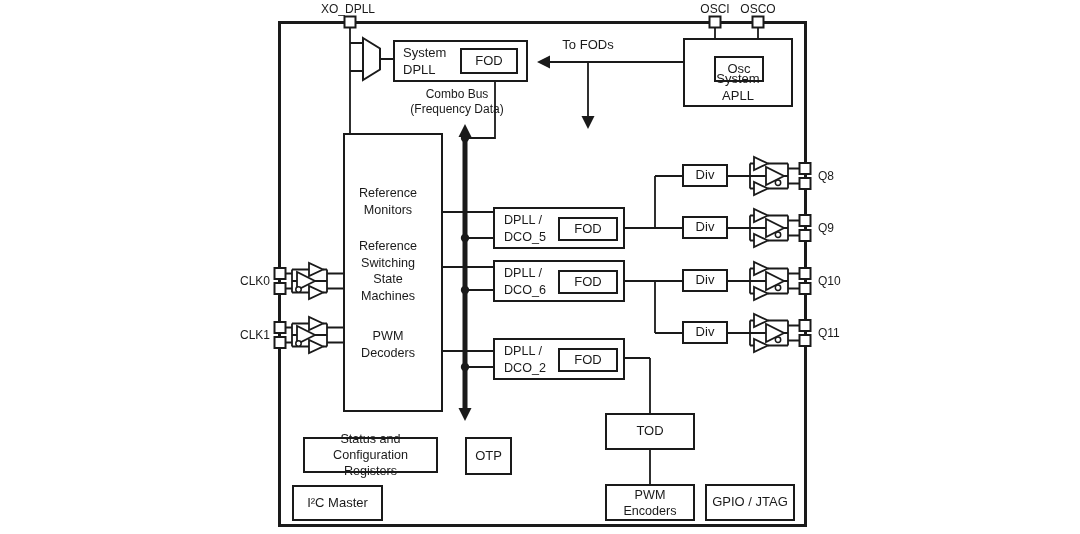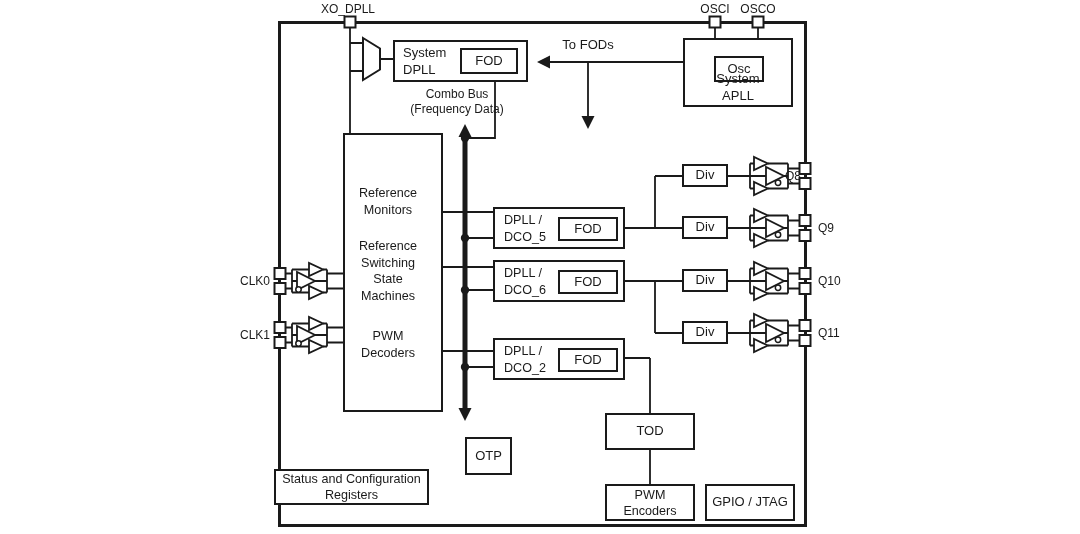--- a/index.html
+++ b/index.html
@@ -108,21 +108,21 @@
       <rect x="799.5" y="320" width="11" height="11"></rect>
       <rect x="799.5" y="335" width="11" height="11"></rect>
     </g>
   </svg>
 
   <div class="lbl ctr" style="left:298px;top:1px;width:100px;">XO_DPLL</div>
   <div class="lbl ctr" style="left:685px;top:1px;width:60px;">OSCI</div>
   <div class="lbl ctr" style="left:728px;top:1px;width:60px;">OSCO</div>
   <div class="lbl" style="left:226px;top:273px;width:44px;text-align:right;">CLK0</div>
   <div class="lbl" style="left:226px;top:327px;width:44px;text-align:right;">CLK1</div>
-  <div class="lbl" style="left:785px;top:168px;">Q8</div>
+  <div class="lbl" style="left:818px;top:168px;">Q8</div>
   <div class="lbl" style="left:818px;top:220px;">Q9</div>
   <div class="lbl" style="left:818px;top:273px;">Q10</div>
   <div class="lbl" style="left:818px;top:325px;">Q11</div>
 
   <div class="lbl ctr fs13" style="left:548px;top:37px;width:80px;">To FODs</div>
   <div class="lbl ctr ml fs12" style="left:393px;top:87px;width:128px;">Combo Bus
 (Frequency Data)</div>
 
   <div class="box" style="left:393px;top:40px;width:135px;height:42px;">
     <div class="ml fs13" style="position:absolute;left:8px;top:3px;">System
@@ -161,21 +161,22 @@
     <div class="ml fs125" style="position:absolute;left:9px;top:3px;">DPLL /
 DCO_2</div>
     <div class="box hv fs13" style="left:63px;top:8px;width:60px;height:24px;">FOD</div>
   </div>
 
   <div class="box hv fs13" style="left:682px;top:164px;width:46px;height:23px;">Div</div>
   <div class="box hv fs13" style="left:682px;top:216px;width:46px;height:23px;">Div</div>
   <div class="box hv fs13" style="left:682px;top:269px;width:46px;height:23px;">Div</div>
   <div class="box hv fs13" style="left:682px;top:321px;width:46px;height:23px;">Div</div>
 
-  <div class="box hv ml fs125" style="left:274px;top:437px;width:155px;height:36px;line-height:16px;margin-top:32px;">Status and Configuration
+  <div class="box hv ml fs125" style="left:303px;top:437px;width:135px;height:36px;line-height:16px;">Status and Configuration
 Registers</div>
   <div class="box hv fs13" style="left:465px;top:437px;width:47px;height:38px;">OTP</div>
+  <div class="box hv fs13" style="left:292px;top:485px;width:91px;height:36px;">I²C Master</div>
   <div class="box hv fs13" style="left:605px;top:413px;width:90px;height:37px;">TOD</div>
   <div class="box hv ml fs125" style="left:605px;top:484px;width:90px;height:37px;line-height:16px;">PWM
 Encoders</div>
   <div class="box hv fs13" style="left:705px;top:484px;width:90px;height:37px;">GPIO / JTAG</div>
 
 </div>
 
 </body></html>

